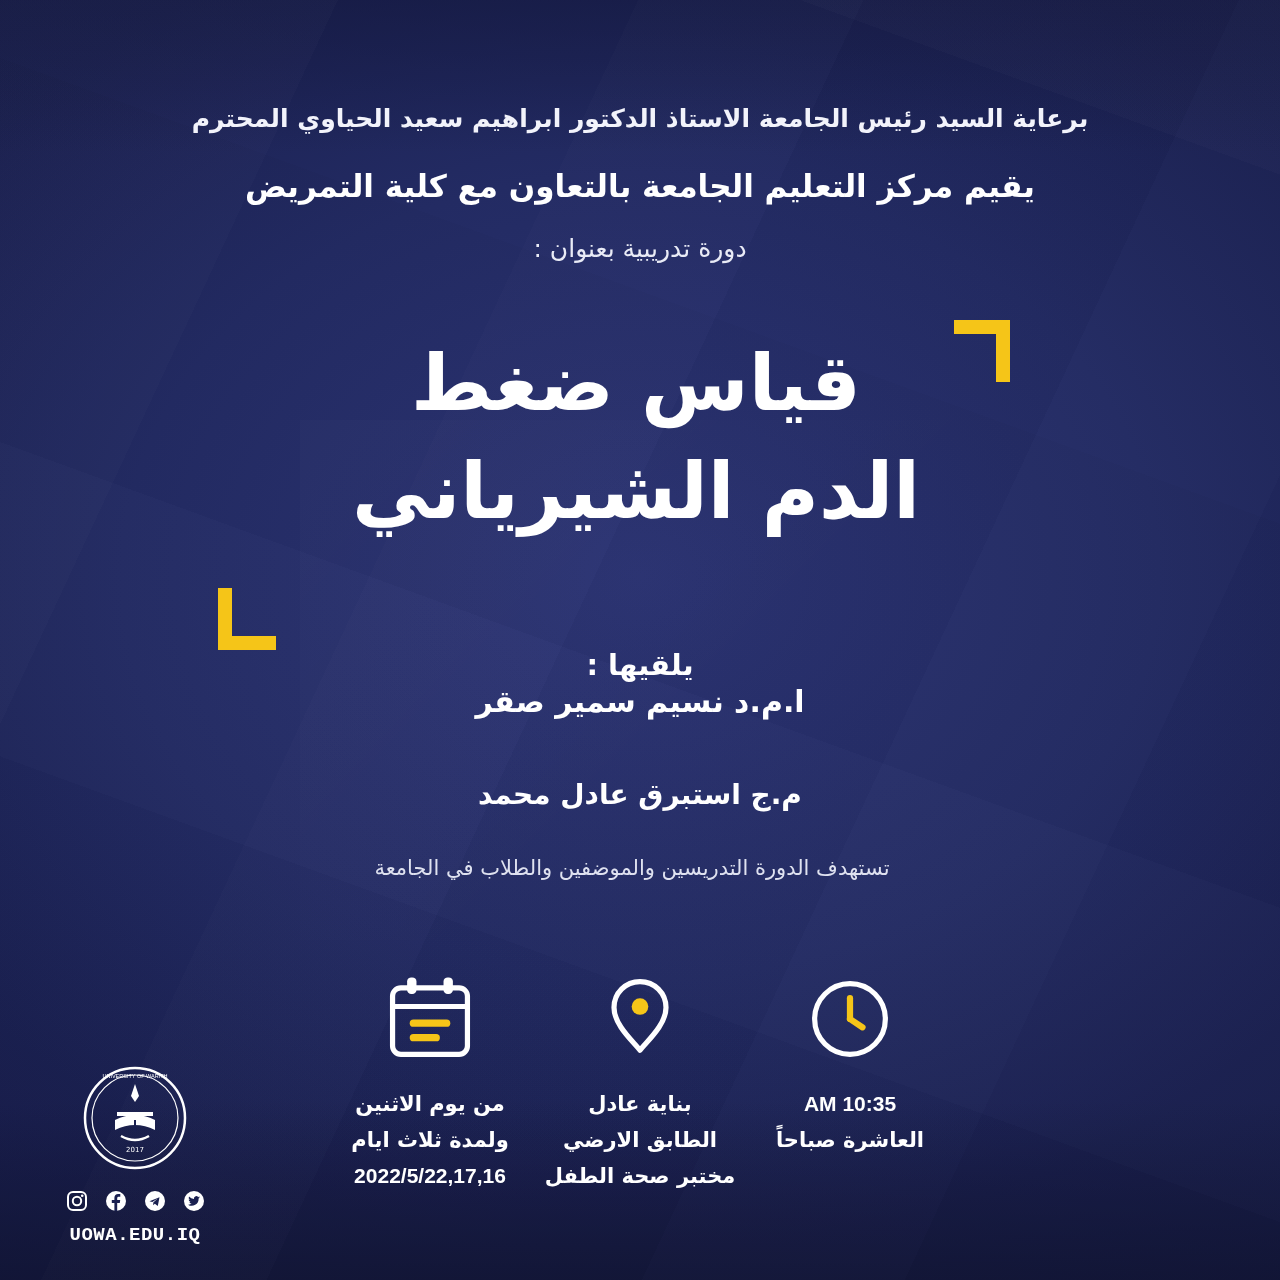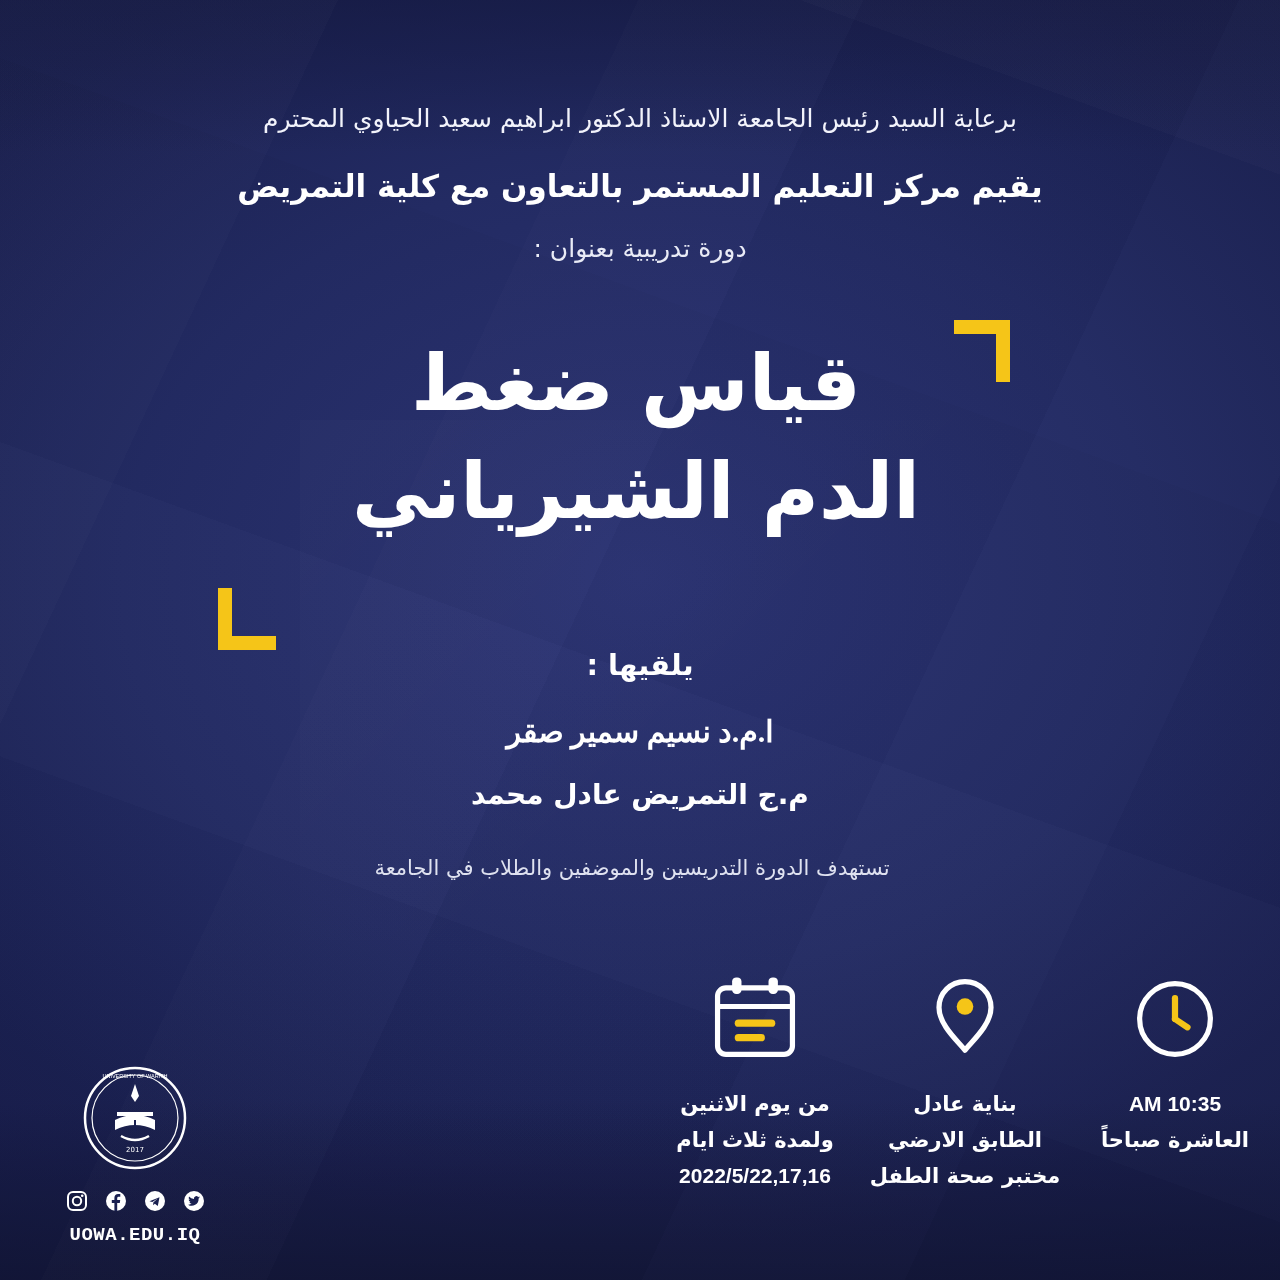--- a/index.html
+++ b/index.html
@@ -58,21 +58,21 @@
   .line {
     text-align: center;
     width: 100%;
   }
 
   .sponsor {
     position: absolute;
     top: 104px;
     left: 0; right: 0;
     font-size: 25px;
-    font-weight: 400;
+    font-weight: 700;
     letter-spacing: 0px;
     color: #f2f3fb;
     margin-left: 43px;
   }
   .org {
     position: absolute;
     top: 168px;
     left: 0; right: 0;
     font-size: 31px;
     font-weight: 700;
@@ -126,26 +126,25 @@
   .speaker-label {
     position: absolute;
     top: 648px;
     left: 0; right: 0;
     font-size: 29px;
     font-weight: 600;
     color: #ffffff;
   }
   .speaker-1 {
     position: absolute;
-    top: 714px;
+    top: 684px;
     left: 0; right: 0;
     font-size: 30px;
     font-weight: 700;
     color: #ffffff;
-    font-family: Liberation Serif, serif;
   }
   .speaker-2 {
     position: absolute;
     top: 778px;
     left: 0; right: 0;
     font-size: 28px;
     font-weight: 700;
     color: #ffffff;
   }
   .audience {
@@ -157,21 +156,21 @@
     color: #dfe2f0;
   }
 
   .info-row {
     position: absolute;
     top: 960px;
     left: 0;
     width: 100%;
     display: flex;
     flex-direction: row-reverse;
-    justify-content: flex-end;
+    justify-content: center;
     align-items: flex-start;
     gap: 0px;
   }
   .info-item {
     width: 210px;
     text-align: center;
   }
   .info-icon {
     height: 118px;
     display: flex;
@@ -229,34 +228,34 @@
 <body>
 
 <div class="poster">
   <div class="tex"></div>
   <div class="tex2"></div>
   <div class="tex3"></div>
 
   <div class="content">
 
     <div class="line sponsor">برعاية السيد رئيس الجامعة الاستاذ الدكتور ابراهيم سعيد الحياوي المحترم</div>
-    <div class="line org">يقيم مركز التعليم المستمر بالتعاون مع كلية التمريض</div>
+    <div class="line org">يقيم مركز التعليم الجامعة بالتعاون مع كلية التمريض</div>
     <div class="line subtitle">دورة تدريبية بعنوان :</div>
 
     <div class="bracket bracket-tr"></div>
     <div class="bracket bracket-bl"></div>
 
     <div class="title-block">
       <div class="title-line">قياس ضغط</div>
       <div class="title-line">الدم الشيرياني</div>
     </div>
 
     <div class="line speaker-label">يلقيها :</div>
     <div class="line speaker-1">ا.م.د نسيم سمير صقر</div>
-    <div class="line speaker-2">م.ج التمريض عادل محمد</div>
+    <div class="line speaker-2">م.ج استبرق عادل محمد</div>
     <div class="line audience">تستهدف الدورة التدريسين والموضفين والطلاب في الجامعة</div>
 
     <div class="info-row">
 
       <div class="info-item">
         <div class="info-icon">
           <svg width="104" height="104" viewBox="0 0 100 100" fill="none" aria-hidden="true">
             <rect x="14" y="20" width="72" height="64" rx="8" stroke="#ffffff" stroke-width="5"></rect>
             <line x1="14" y1="38" x2="86" y2="38" stroke="#ffffff" stroke-width="5"></line>
             <rect x="28" y="10" width="9" height="16" rx="4" fill="#ffffff"></rect>

